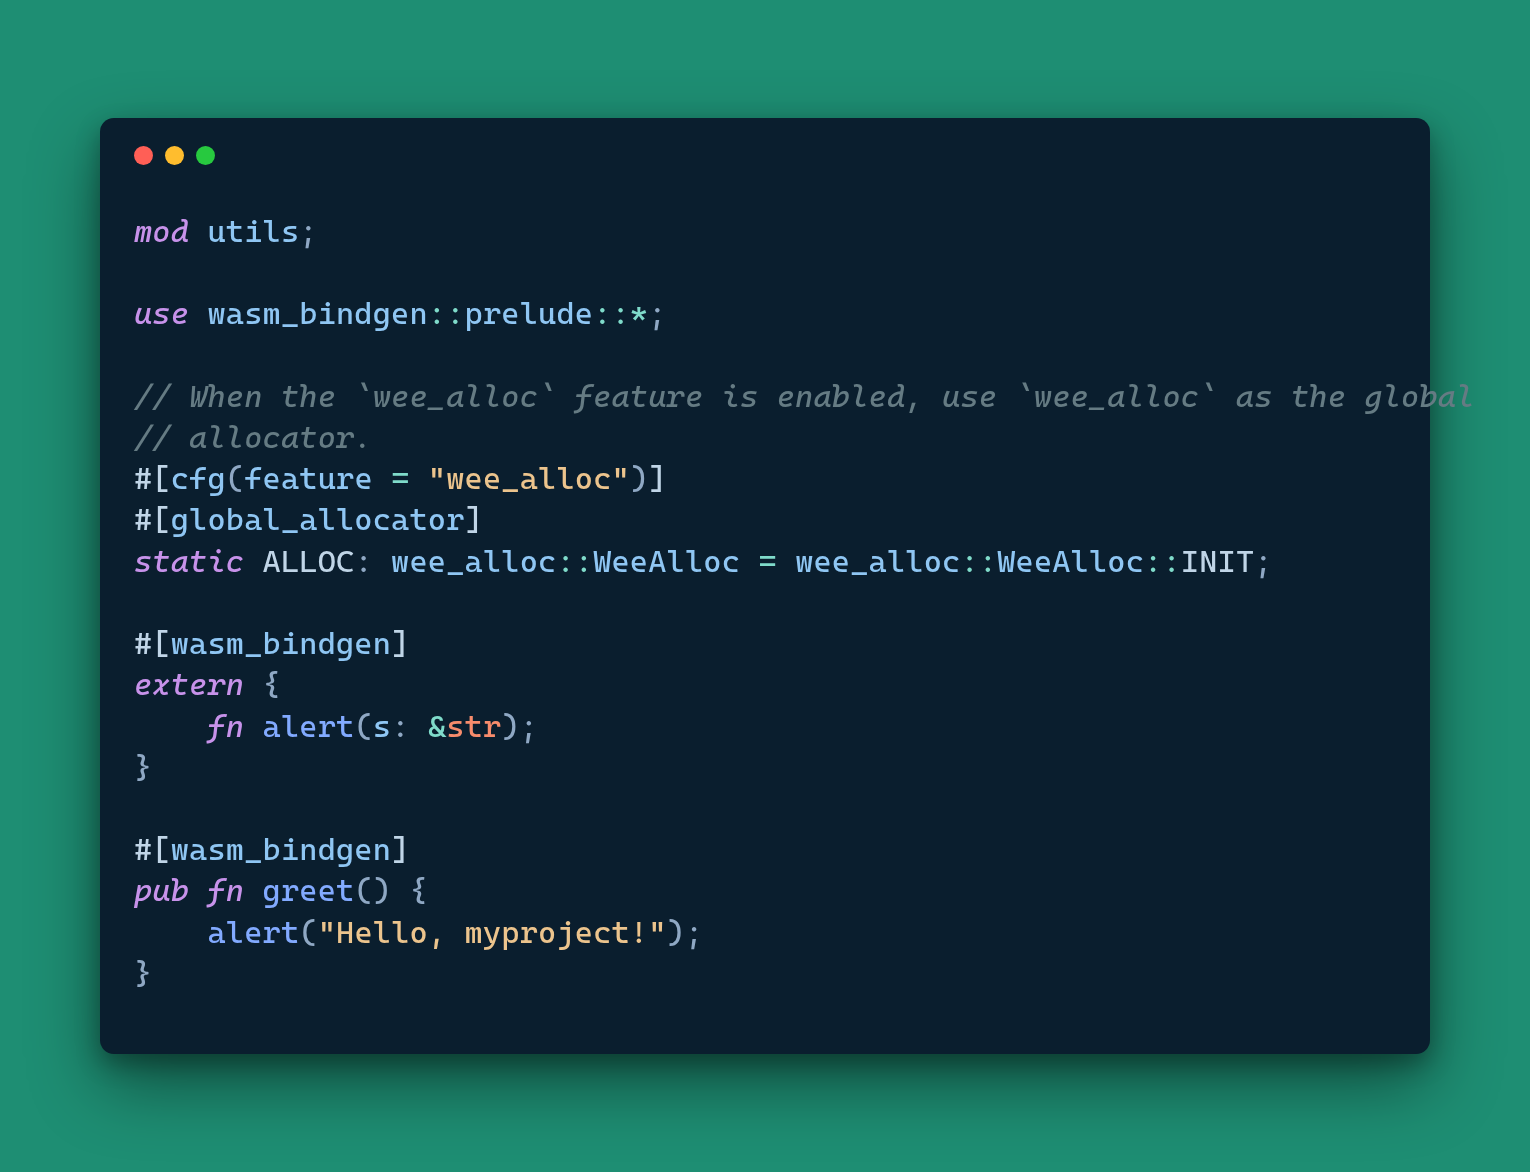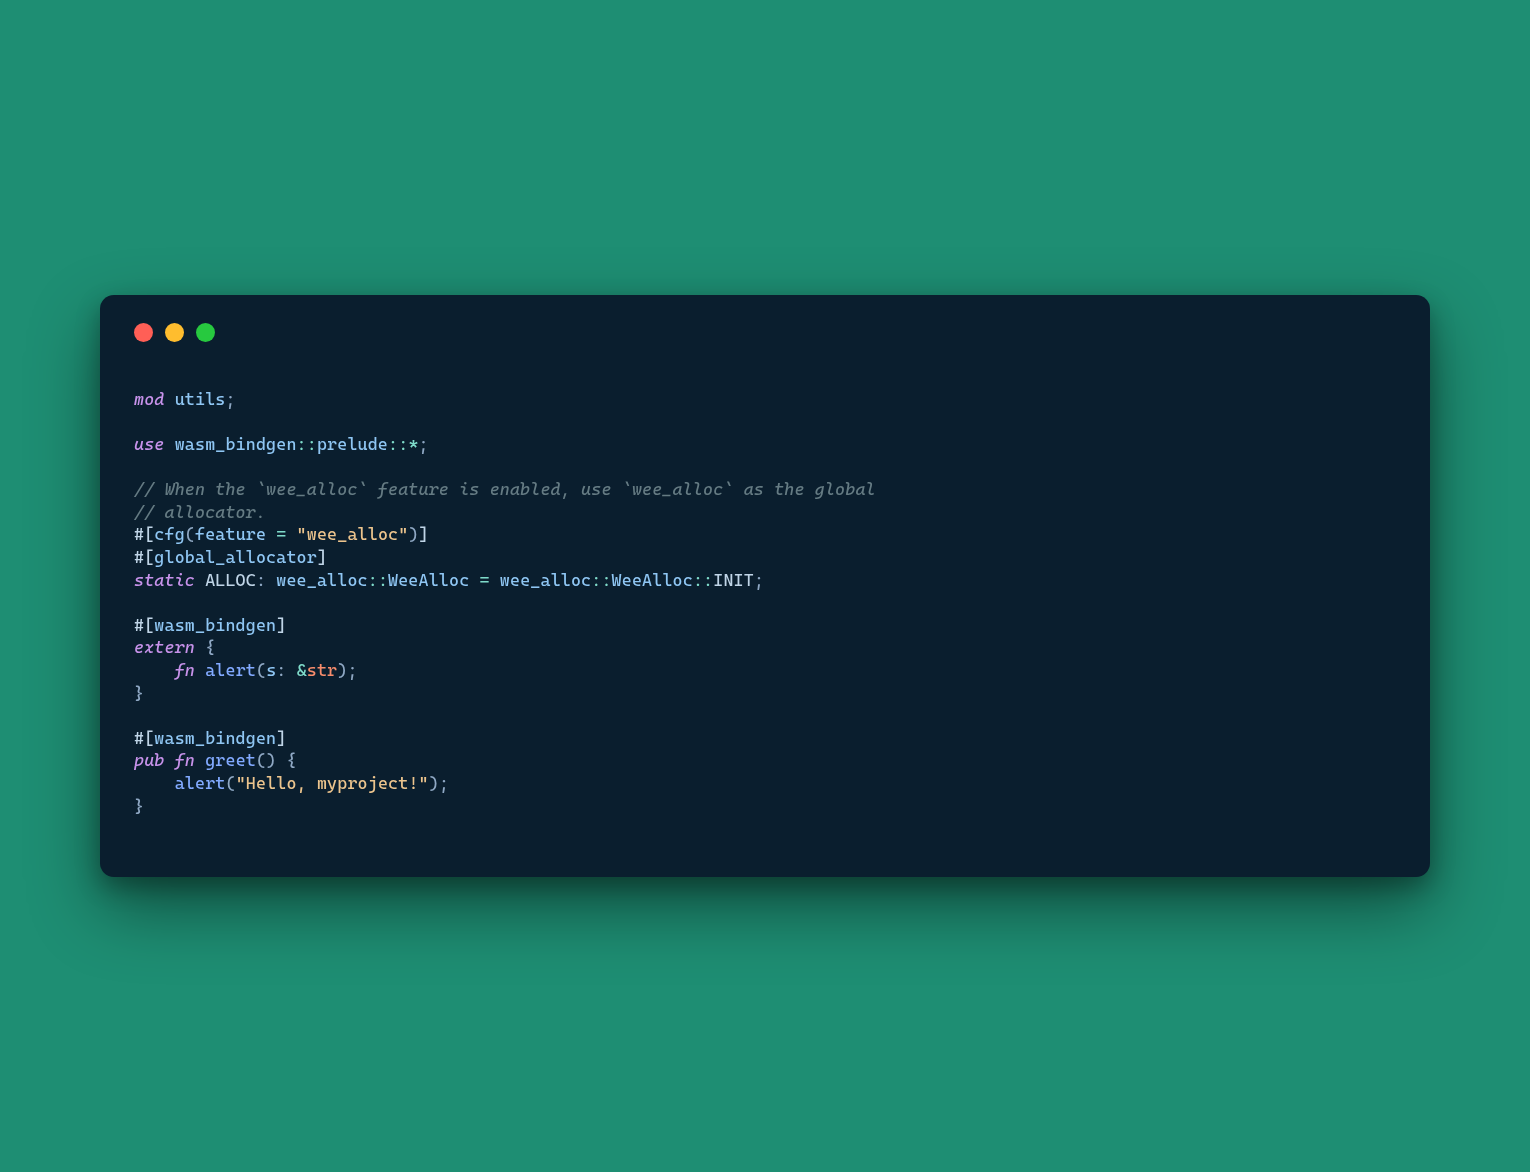--- a/index.html
+++ b/index.html
@@ -31,21 +31,21 @@
     }
     .dot {
       width: 19px;
       height: 19px;
       border-radius: 50%;
     }
     .dot.red { background: #ff5f56; }
     .dot.yellow { background: #ffbd2e; }
     .dot.green { background: #27c93f; }
     .code {
-      font-size: 17px;
+      font-size: 31px;
       line-height: 1.33;
       white-space: pre;
       color: #c0d5e7;
       letter-spacing: 0.2px;
       margin-top: 8px;
     }
     .kw { color: #c792ea; font-style: italic; }
     .ident { color: #8fc6f3; }
     .punct { color: #8fa8c4; }
     .op { color: #7fdbca; }

